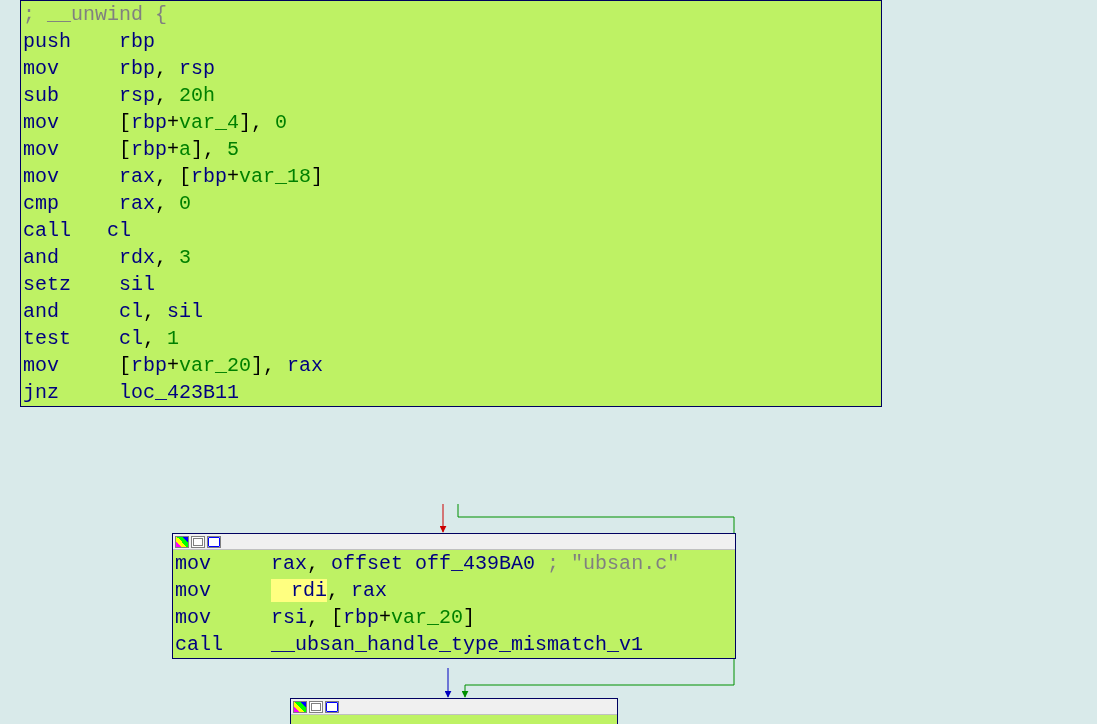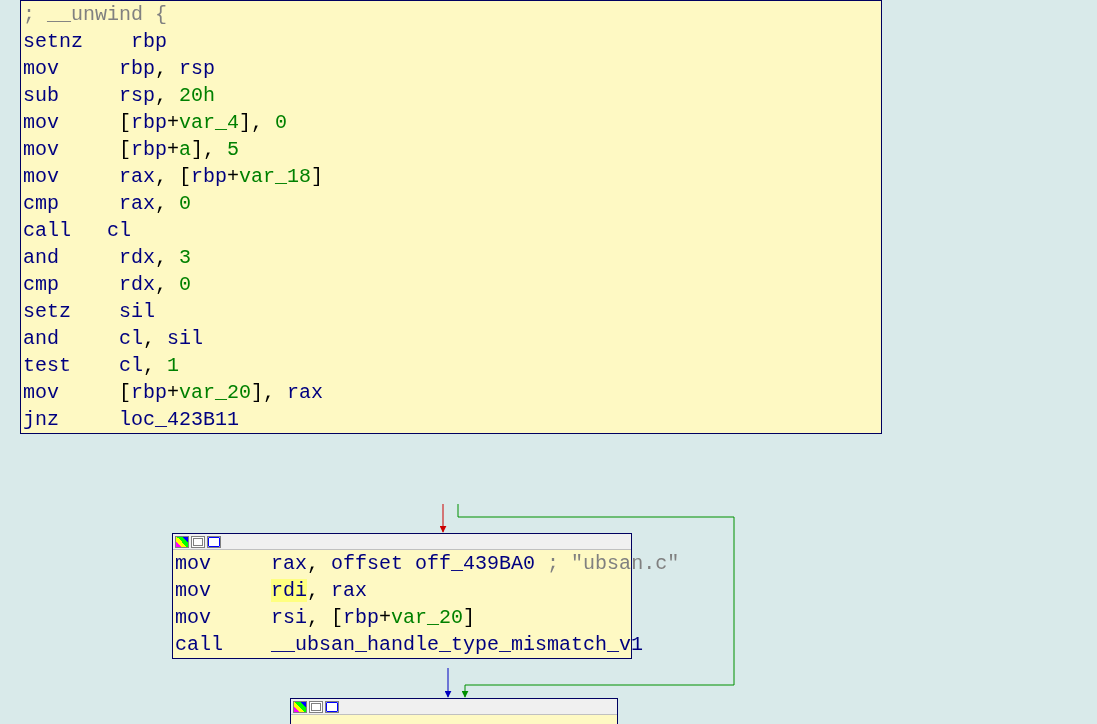--- a/index.html
+++ b/index.html
@@ -9,21 +9,21 @@
     font-family: "Consolas", "Courier New", monospace;
     font-size: 20px;
     line-height: 27px;
     overflow: hidden;
     width: 1097px;
     height: 724px;
     position: relative;
   }
   .node {
     position: absolute;
-    background: #fef9c3;
+    background: #bef264;
     border: 1px solid #000060;
     box-sizing: border-box;
   }
   .node .titlebar {
     height: 15px;
     background: #f0f0f0;
     border-bottom: 1px solid #c0c0c0;
     display: flex;
     align-items: center;
     padding: 0 2px;
@@ -47,21 +47,21 @@
   .line { padding: 0 2px; white-space: pre; }
   .mnem { color: #000080; }
   .reg  { color: #000080; }
   .num  { color: #008000; }
   .var  { color: #008000; }
   .loc  { color: #000080; text-align: right; }
   .cmt  { color: #808080; }
   .off  { color: #000080; }
   .fn   { color: #000080; text-align: right; }
   .plain{ color: #000000; }
-  .hl   { background: #ffff80; }
+  .hl   { background: #ffff80; padding-left: 20px; }
 
   
   svg.arrows {
     position: absolute;
     top: 0; left: 0;
     width: 1097px; height: 724px;
     pointer-events: none;
   }
 </style>
 </head>
@@ -83,39 +83,38 @@
   <path d="M 443 504 L 443 532" stroke="#cc0000" fill="none" marker-end="url(#ar-red)"></path>
 
   <path d="M 458 504 L 458 517 L 734 517 L 734 685 L 465 685 L 465 697" stroke="#009000" fill="none" marker-end="url(#ar-green)"></path>
 
   <path d="M 448 668 L 448 697" stroke="#0000c0" fill="none" marker-end="url(#ar-blue)"></path>
 </svg>
 
 <div class="node" style="left:20px; top:0px; width:862px;">
   <div class="code">
     <div class="line"><span class="cmt">; __unwind {</span></div>
-    <div class="line"><span class="mnem">setnz</span><span class="plain">    </span><span class="reg">rbp</span></div>
+    <div class="line"><span class="mnem">push</span><span class="plain">    </span><span class="reg">rbp</span></div>
     <div class="line"><span class="mnem">mov</span><span class="plain">     </span><span class="reg">rbp</span><span class="plain">, </span><span class="reg">rsp</span></div>
     <div class="line"><span class="mnem">sub</span><span class="plain">     </span><span class="reg">rsp</span><span class="plain">, </span><span class="num">20h</span></div>
     <div class="line"><span class="mnem">mov</span><span class="plain">     </span><span class="plain">[</span><span class="reg">rbp</span><span class="plain">+</span><span class="var">var_4</span><span class="plain">], </span><span class="num">0</span></div>
     <div class="line"><span class="mnem">mov</span><span class="plain">     </span><span class="plain">[</span><span class="reg">rbp</span><span class="plain">+</span><span class="var">a</span><span class="plain">], </span><span class="num">5</span></div>
     <div class="line"><span class="mnem">mov</span><span class="plain">     </span><span class="reg">rax</span><span class="plain">, [</span><span class="reg">rbp</span><span class="plain">+</span><span class="var">var_18</span><span class="plain">]</span></div>
     <div class="line"><span class="mnem">cmp</span><span class="plain">     </span><span class="reg">rax</span><span class="plain">, </span><span class="num">0</span></div>
     <div class="line"><span class="mnem">call</span><span class="plain">   </span><span class="reg">cl</span></div>
     <div class="line"><span class="mnem">and</span><span class="plain">     </span><span class="reg">rdx</span><span class="plain">, </span><span class="num">3</span></div>
-    <div class="line"><span class="mnem">cmp</span><span class="plain">     </span><span class="reg">rdx</span><span class="plain">, </span><span class="num">0</span></div>
     <div class="line"><span class="mnem">setz</span><span class="plain">    </span><span class="reg">sil</span></div>
     <div class="line"><span class="mnem">and</span><span class="plain">     </span><span class="reg">cl</span><span class="plain">, </span><span class="reg">sil</span></div>
     <div class="line"><span class="mnem">test</span><span class="plain">    </span><span class="reg">cl</span><span class="plain">, </span><span class="num">1</span></div>
     <div class="line"><span class="mnem">mov</span><span class="plain">     </span><span class="plain">[</span><span class="reg">rbp</span><span class="plain">+</span><span class="var">var_20</span><span class="plain">], </span><span class="reg">rax</span></div>
     <div class="line"><span class="mnem">jnz</span><span class="plain">     </span><span class="loc">loc_423B11</span></div>
   </div>
 </div>
 
-<div class="node" style="left:172px; top:533px; width:460px;">
+<div class="node" style="left:172px; top:533px; width:564px;">
   <div class="titlebar">
     <span class="ticon i1"></span>
     <span class="ticon i2"></span>
     <span class="ticon i3"></span>
   </div>
   <div class="code">
     <div class="line"><span class="mnem">mov</span><span class="plain">     </span><span class="reg">rax</span><span class="plain">, </span><span class="off">offset off_439BA0</span><span class="cmt"> ; "ubsan.c"</span></div>
     <div class="line"><span class="mnem">mov</span><span class="plain">     </span><span class="reg hl">rdi</span><span class="plain">, </span><span class="reg">rax</span></div>
     <div class="line"><span class="mnem">mov</span><span class="plain">     </span><span class="reg">rsi</span><span class="plain">, [</span><span class="reg">rbp</span><span class="plain">+</span><span class="var">var_20</span><span class="plain">]</span></div>
     <div class="line"><span class="mnem">call</span><span class="plain">    </span><span class="fn">__ubsan_handle_type_mismatch_v1</span></div>

